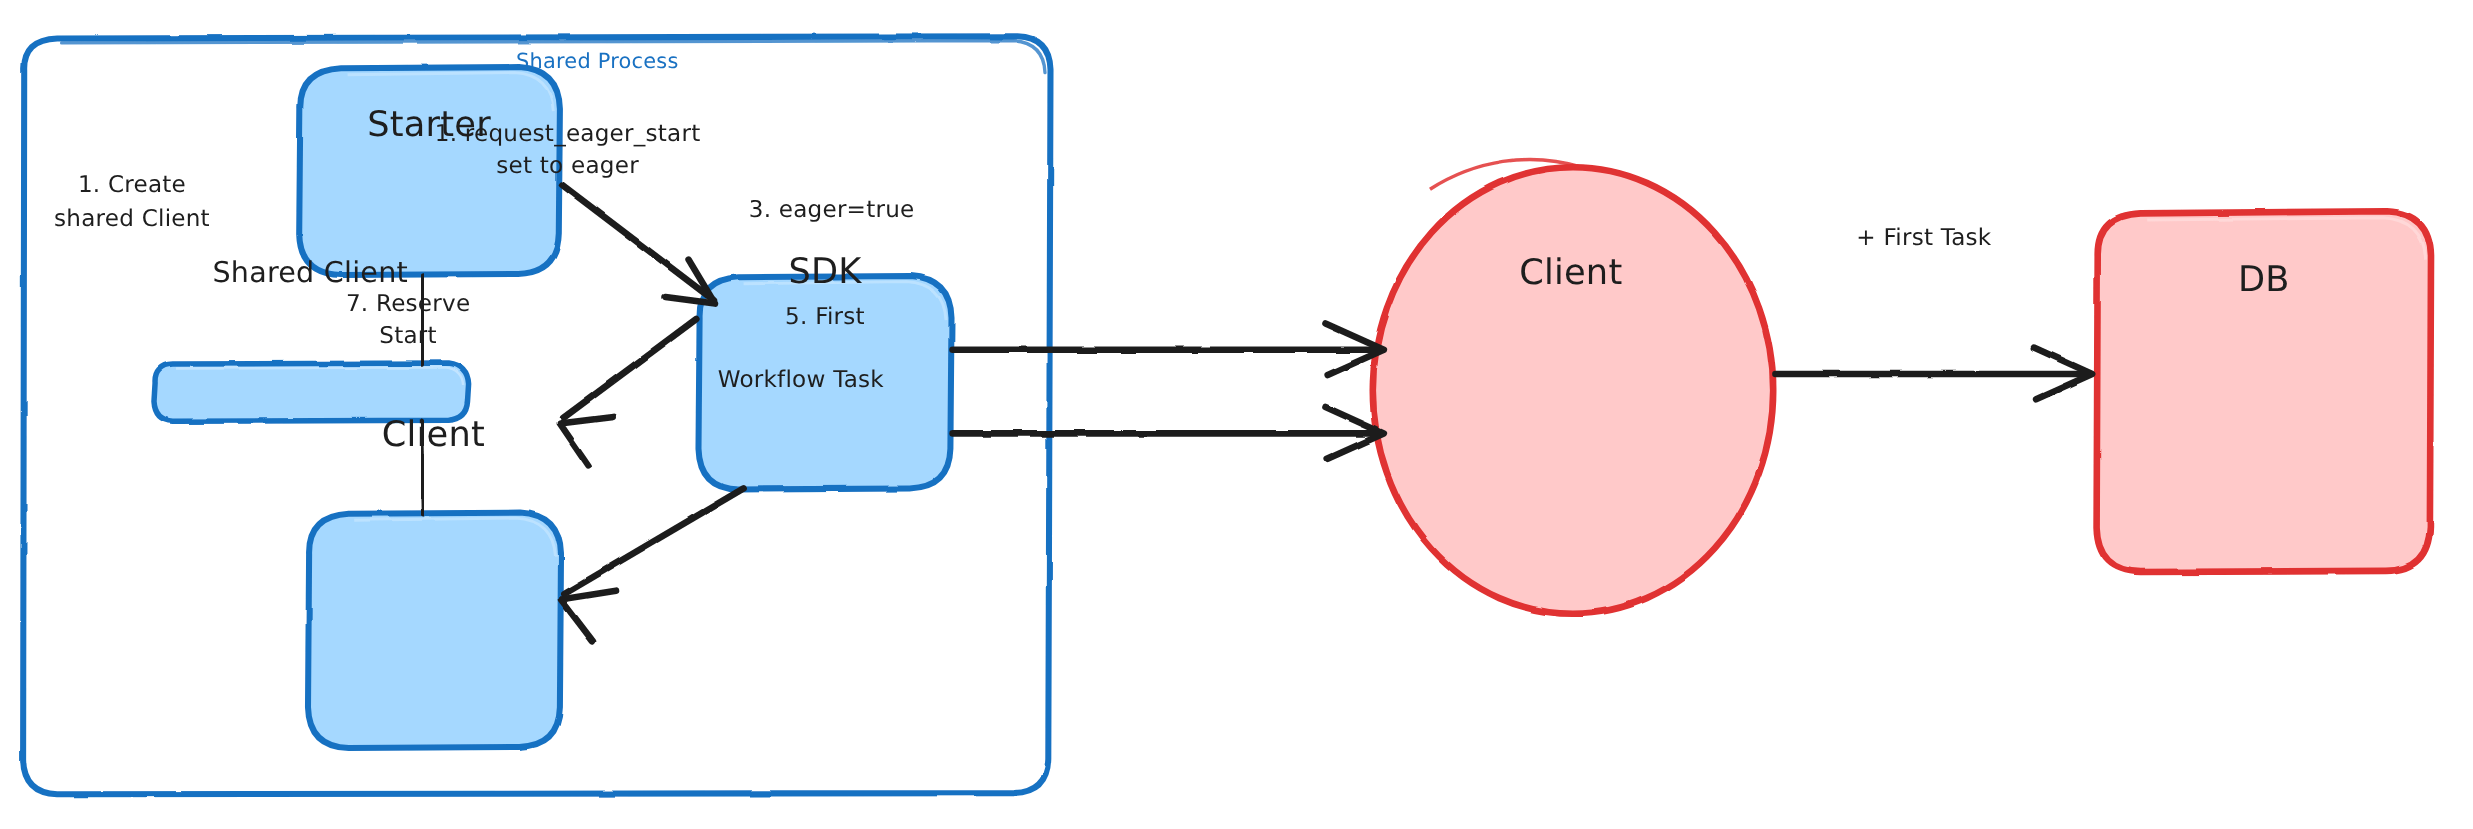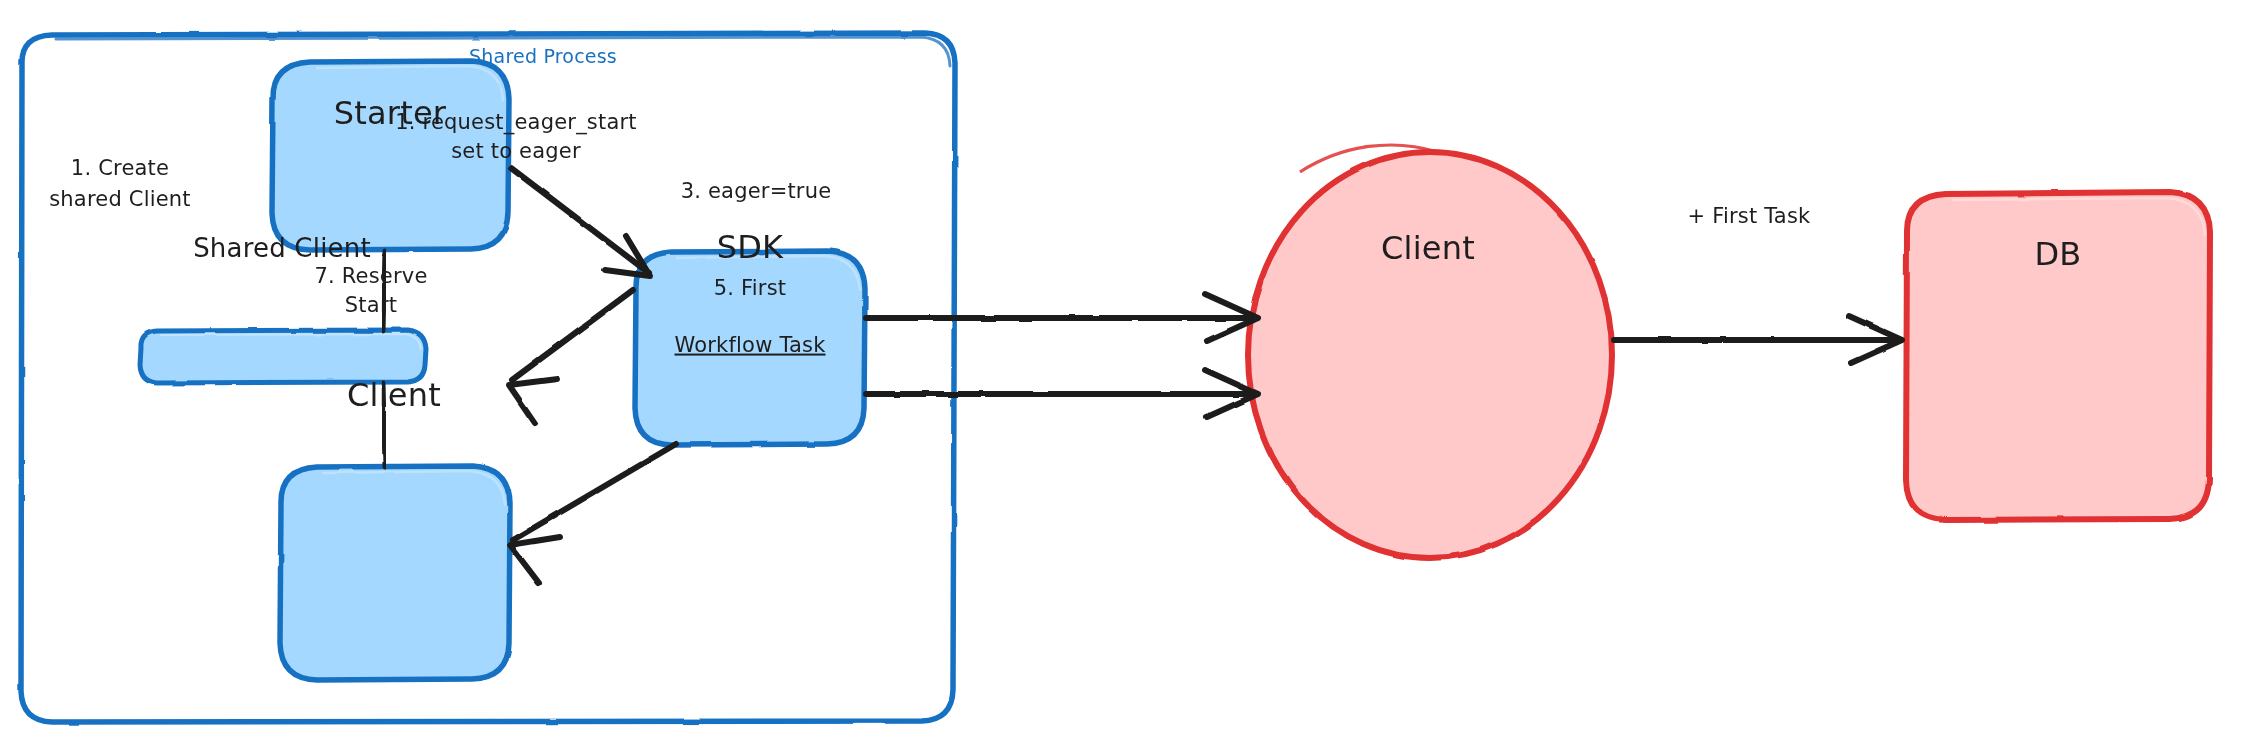--- a/index.html
+++ b/index.html
@@ -187,16 +187,16 @@
   <div class="lbl edge-label ctr" style="left:516px; top:151px;">set to eager</div>
 
   <div class="lbl edge-label ctr" style="left:371px; top:276px;">7. Reserve</div>
   <div class="lbl edge-label ctr" style="left:371px; top:305px;">Start</div>
 
   <div class="lbl edge-label ctr" style="left:756px; top:191px;">3. eager=true</div>
 
   <div class="lbl edge-label ctr" style="left:1749px; top:216px;">+ First Task</div>
 
   <div class="lbl edge-label ctr" style="left:750px; top:288px;">5. First</div>
-  <div class="lbl edge-label ctr" style="left:750px; top:345px;text-decoration:underline;">Workflow Task</div>
+  <div class="lbl edge-label ctr" style="left:728px; top:345px;">Workflow Task</div>
 
 
 </div>
 
 </body></html>

